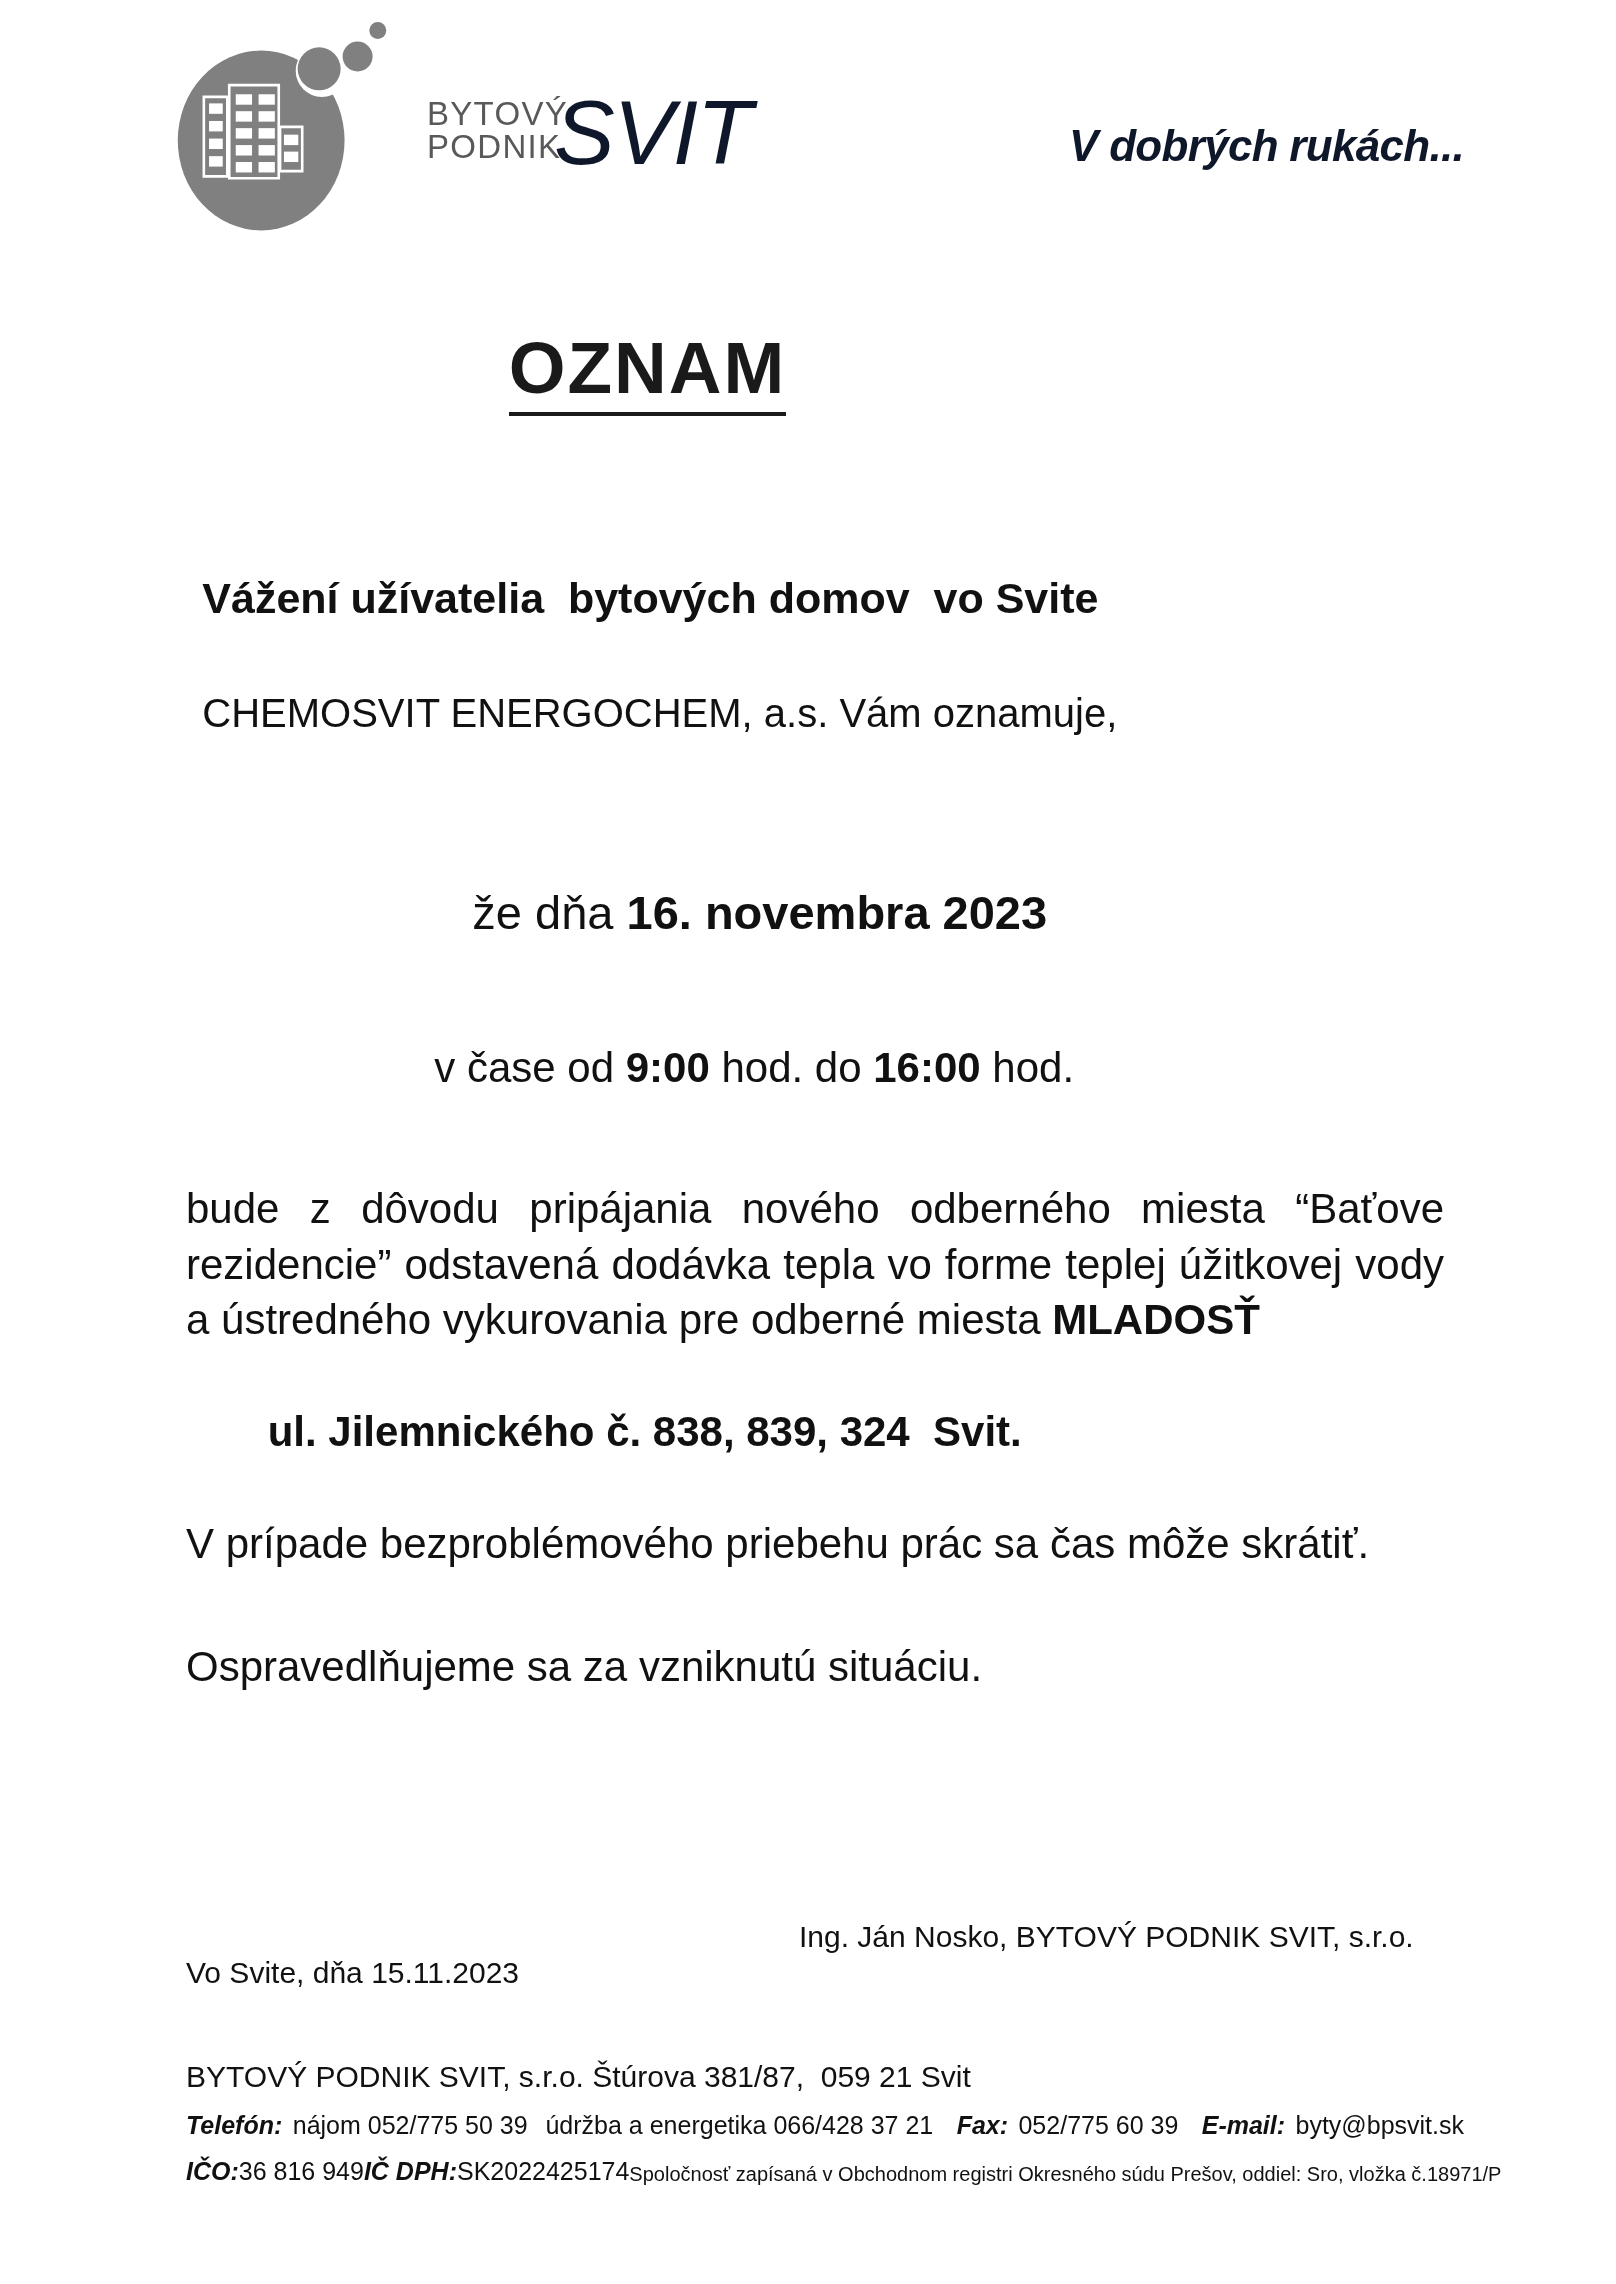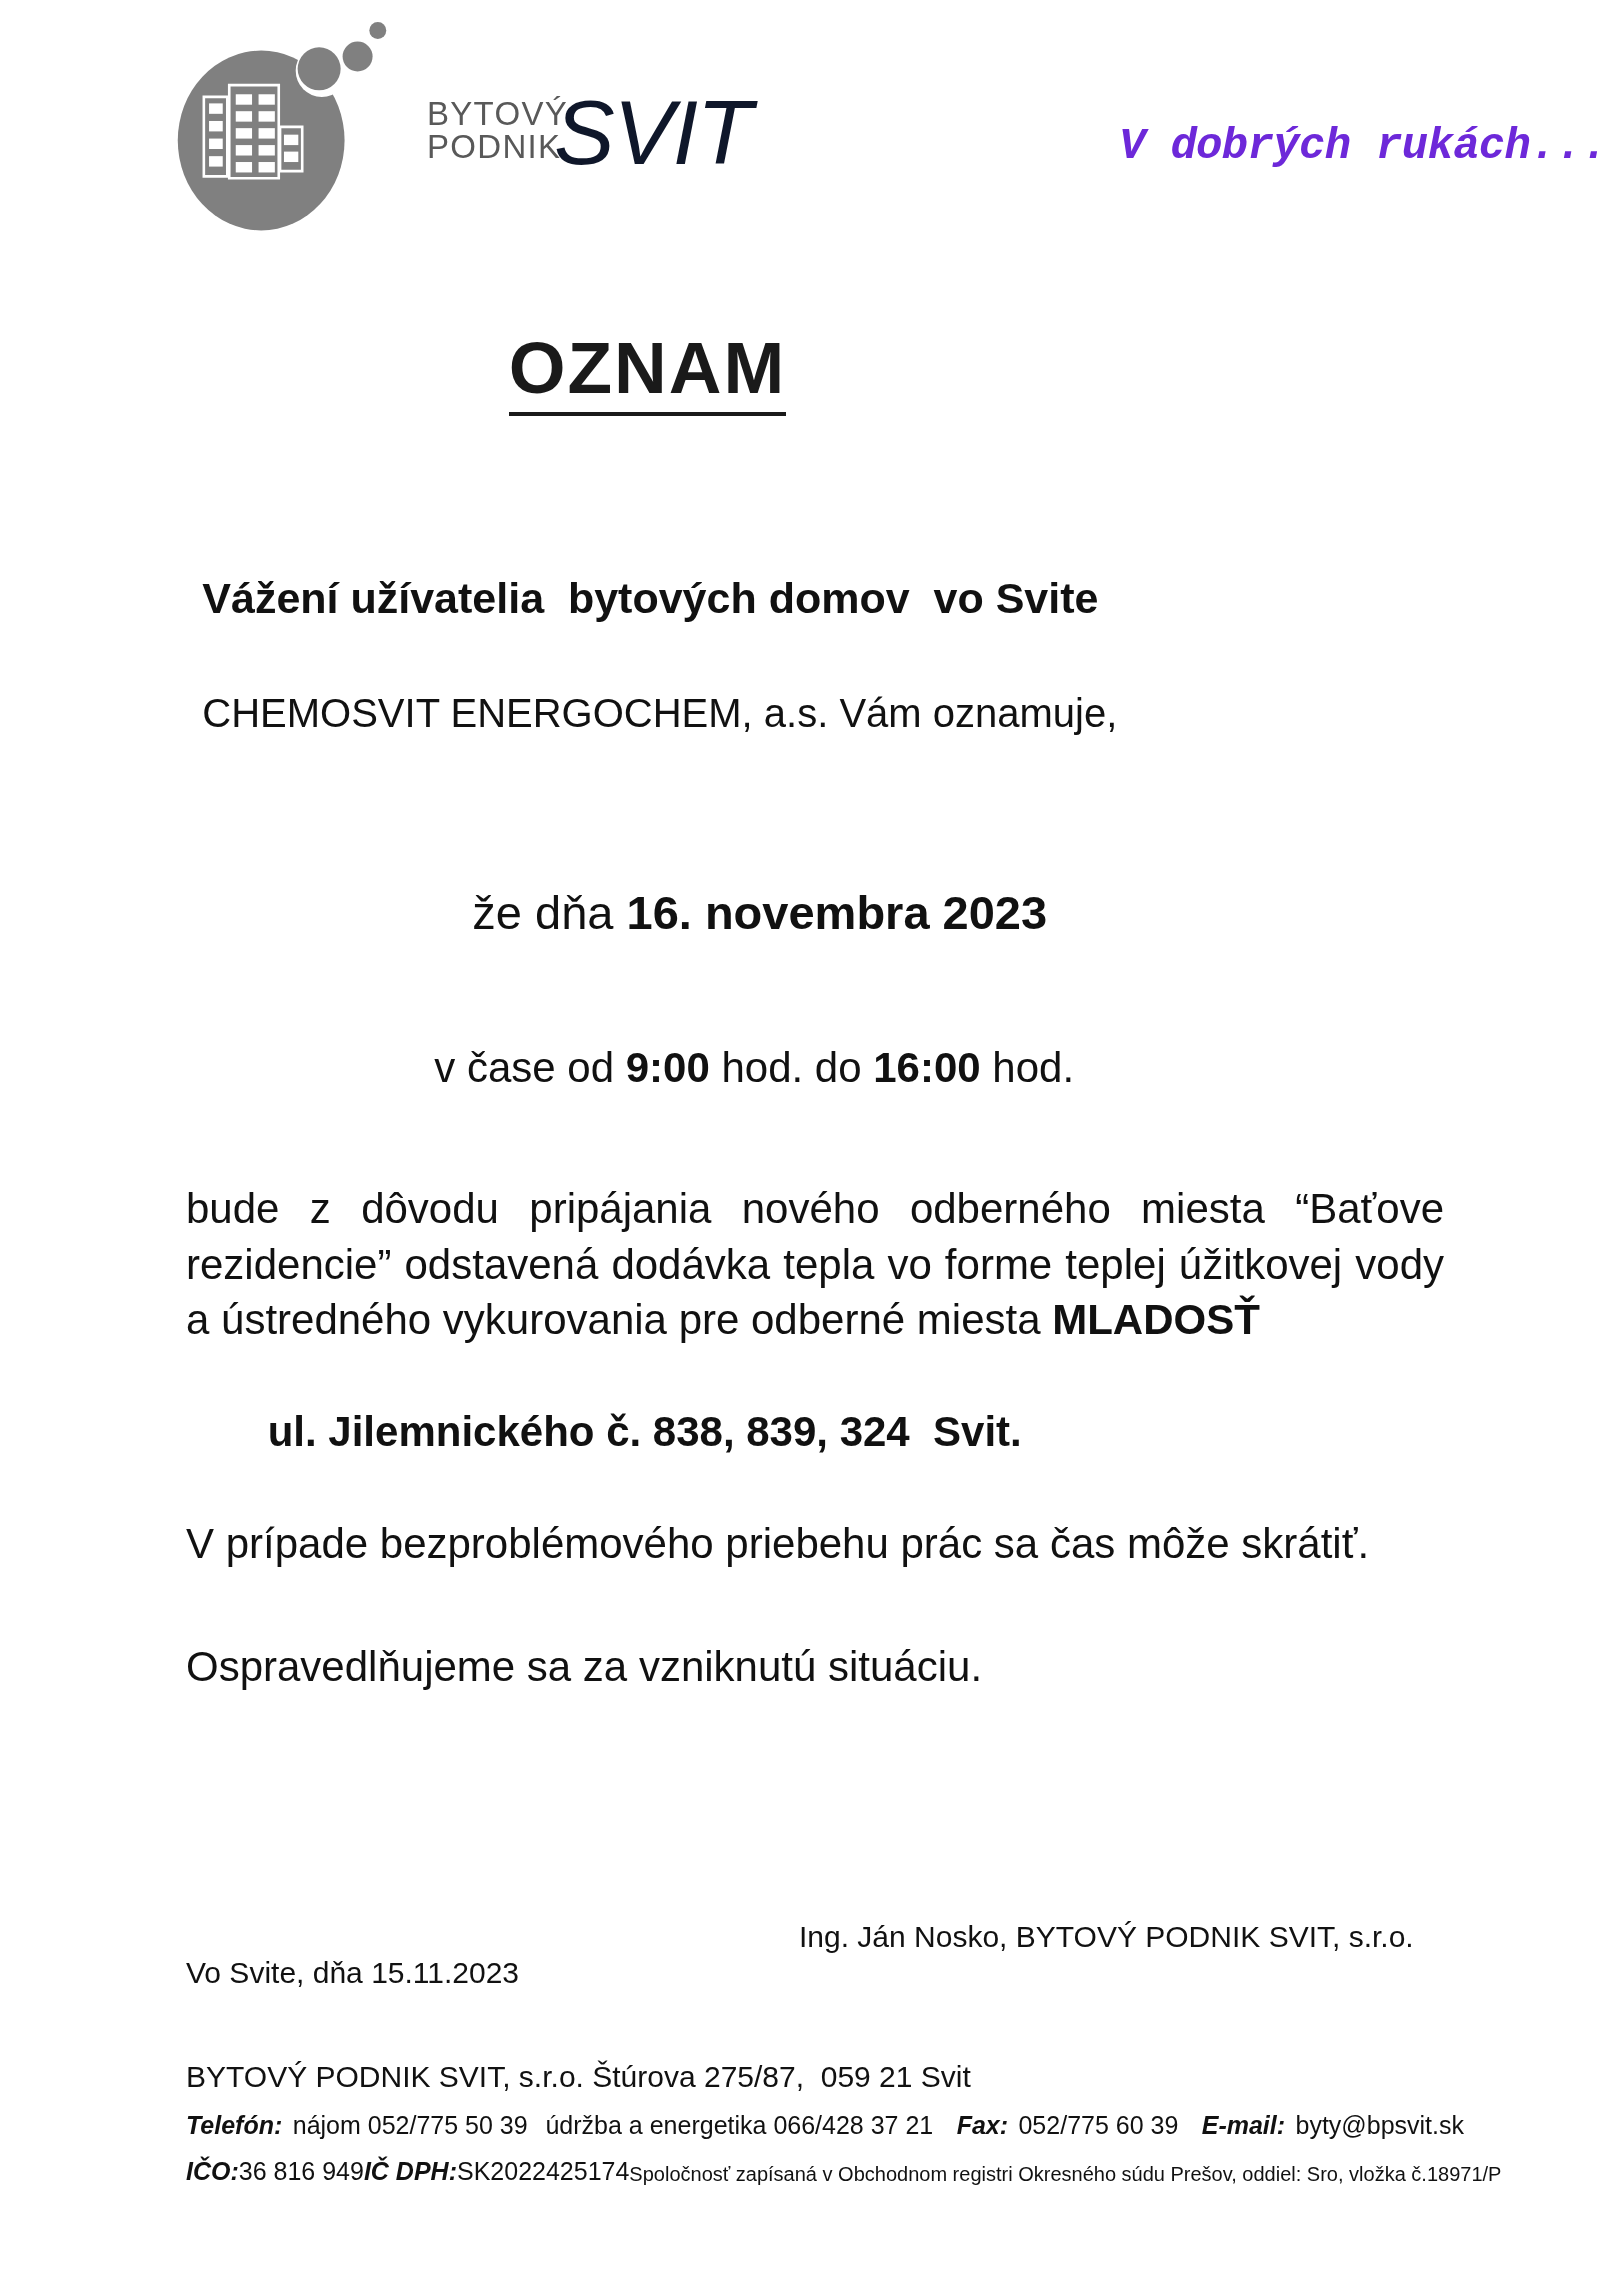--- a/index.html
+++ b/index.html
@@ -68,27 +68,27 @@
     font-size: 91px;
     font-weight: 400;
     font-style: italic;
     letter-spacing: -1.3px;
     color: #0f172a;
     line-height: 1;
   }
 
   .tagline {
     position: absolute;
-    left: 1119px;
+    left: 1069px;
     top: 101px;
-    font-family: Liberation Mono, monospace;
+    font-family: Liberation Sans, sans-serif;
     font-size: 44px;
     font-style: italic;
     font-weight: 700;
-    color: #6d28d9;
+    color: #0f172a;
     letter-spacing: -0.7px;
     white-space: nowrap;
   }
 
   
   .doc-title {
     position: absolute;
     top: 326px;
     left: 0;
     width: 1295px;
@@ -310,21 +310,21 @@
     <div class="apology">Ospravedlňujeme sa za vzniknutú situáciu.</div>
   </div>
 
   <div class="signature-row">
     <div class="sig-left">Vo Svite, dňa 15.11.2023</div>
     <div class="sig-right">Ing. Ján Nosko, BYTOVÝ PODNIK SVIT, s.r.o.</div>
   </div>
 
   <div class="footer">
 
-    <div class="footer-company">BYTOVÝ PODNIK SVIT, s.r.o. Štúrova 275/87,  059 21 Svit</div>
+    <div class="footer-company">BYTOVÝ PODNIK SVIT, s.r.o. Štúrova 381/87,  059 21 Svit</div>
 
     <div class="footer-line">
       <span class="lbl">Telefón:</span>
       <span class="gap-s"></span>
       <span class="val">nájom 052/775 50 39</span>
       <span class="gap-m"></span>
       <span class="val">údržba a energetika 066/428 37 21</span>
       <span class="gap-l"></span>
       <span class="lbl">Fax:</span>
       <span class="gap-s"></span>

